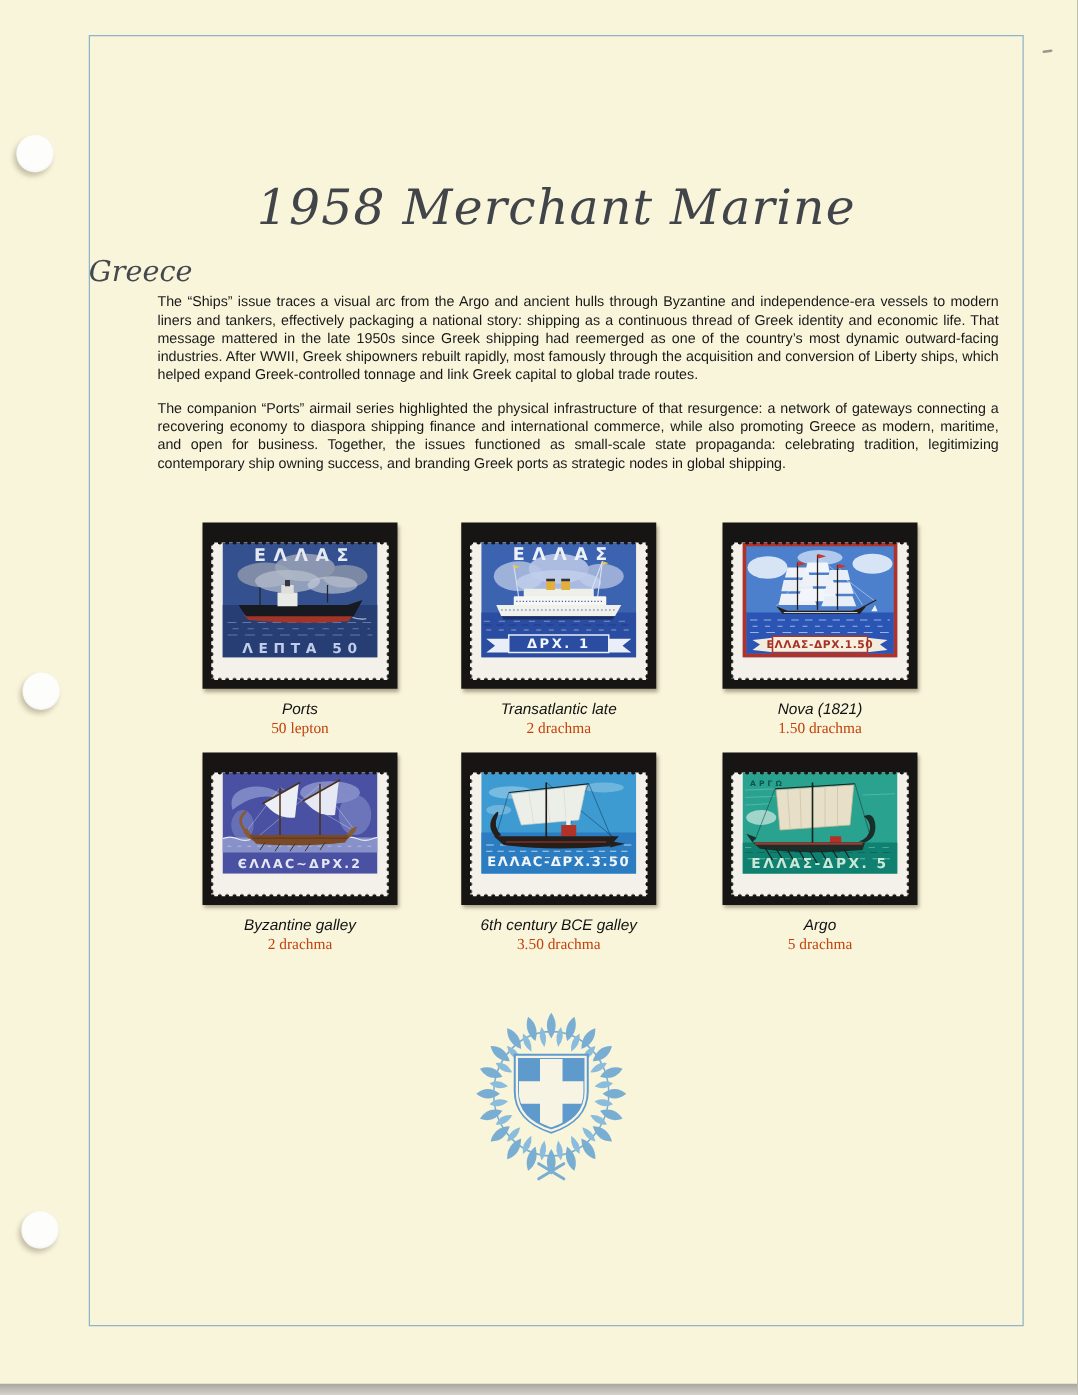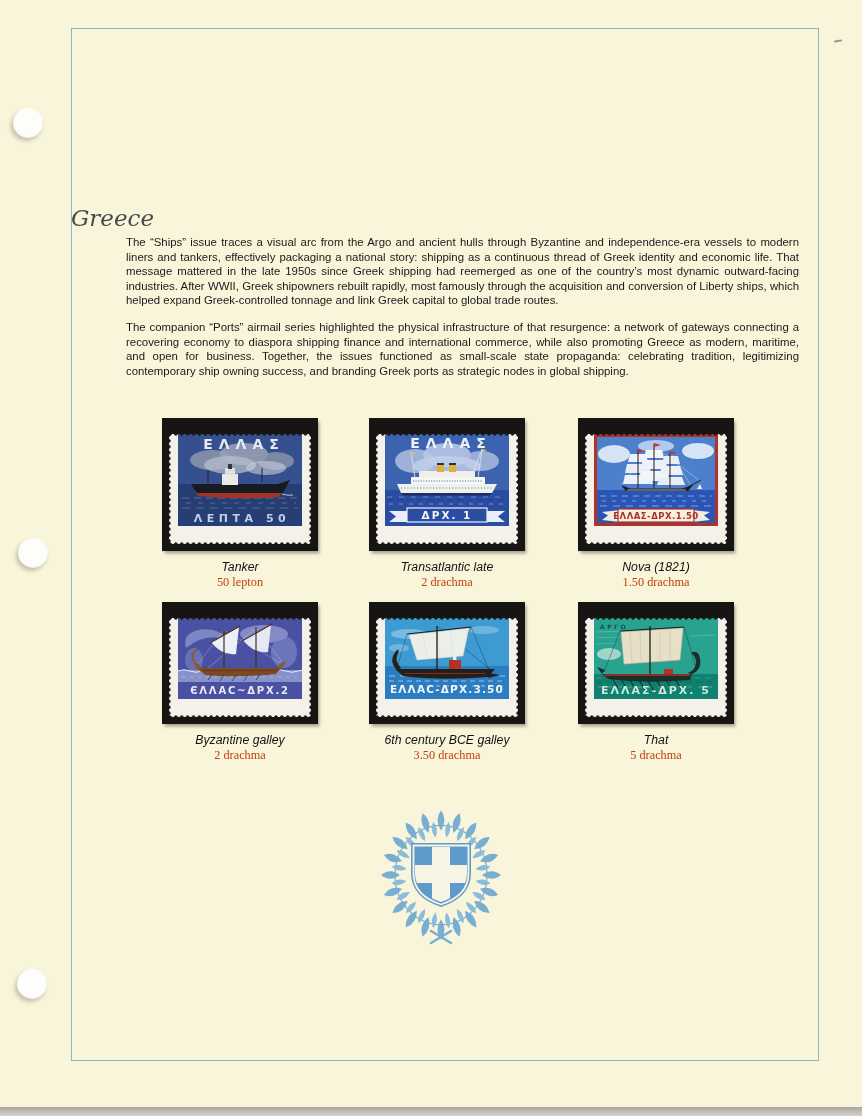--- a/index.html
+++ b/index.html
@@ -47,20 +47,21 @@
 <body>
 
 <div class="page">
   <div class="frame"></div>
   <div class="hole" style="left:13px;top:108px;"></div>
   <div class="hole" style="left:18px;top:538px;"></div>
   <div class="hole" style="left:17px;top:969px;"></div>
   <div class="pencil"></div>
 
   <div class="content">
+    <div class="title">1958 Merchant Marine</div>
     <div class="subtitle">Greece</div>
 
     <div class="textblock">
       <p>The “Ships” issue traces a visual arc from the Argo and ancient hulls through Byzantine and independence-era vessels to modern liners and tankers, effectively packaging a national story: shipping as a continuous thread of Greek identity and economic life. That message mattered in the late 1950s since Greek shipping had reemerged as one of the country’s most dynamic outward-facing industries. After WWII, Greek shipowners rebuilt rapidly, most famously through the acquisition and conversion of Liberty ships, which helped expand Greek-controlled tonnage and link Greek capital to global trade routes.</p>
       <p>The companion “Ports” airmail series highlighted the physical infrastructure of that resurgence: a network of gateways connecting a recovering economy to diaspora shipping finance and international commerce, while also promoting Greece as modern, maritime, and open for business. Together, the issues functioned as small-scale state propaganda: celebrating tradition, legitimizing contemporary ship owning success, and branding Greek ports as strategic nodes in global shipping.</p>
     </div>
 
     <div class="cell" style="left:69px;top:390px;">
       <div class="mount">
         <div class="paper r1">
@@ -85,21 +86,21 @@
             <g stroke="#20242c" stroke-width="1">
               <line x1="30" y1="50" x2="30" y2="36"></line>
                 <line x1="84" y1="48" x2="84" y2="34"></line>
             </g>
             <path d="M104,60 q7,2 11,1" stroke="#dfe6f4" stroke-width="1" fill="none" opacity=".8"></path>
             <text class="stamp-text" x="66" y="15" text-anchor="middle" font-size="14" letter-spacing="6" fill="#e4e9f2">ΕΛΛΑΣ</text>
             <text class="stamp-text" x="64" y="88" text-anchor="middle" font-size="11" letter-spacing="4.5" fill="#bfcdea">ΛΕΠΤΑ 50</text>
           </svg>
         </div>
       </div>
-      <div class="cap-name">Tanker</div>
+      <div class="cap-name">Ports</div>
       <div class="cap-denom">50 lepton</div>
     </div>
 
     <div class="cell" style="left:276px;top:390px;">
       <div class="mount">
         <div class="paper r1">
           <svg class="art" width="124" height="92" viewBox="0 0 124 92">
             <rect width="124" height="92" fill="#3c63b0"></rect>
             <ellipse cx="30" cy="27" rx="20" ry="12" fill="#a9bade" opacity=".9"></ellipse>
             <ellipse cx="62" cy="21" rx="24" ry="12" fill="#b7c5e6" opacity=".9"></ellipse>
@@ -326,21 +327,21 @@
               <line x1="54" y1="63" x2="60" y2="73"></line>
                 <line x1="63" y1="63" x2="69" y2="73"></line>
               <line x1="72" y1="62" x2="78" y2="72"></line>
                 <line x1="81" y1="61" x2="87" y2="71"></line>
             </g>
             <text class="stamp-text" x="20" y="11" text-anchor="middle" font-size="6" letter-spacing="2.5" fill="#0c5448">ΑΡΓΩ</text>
             <text class="stamp-text" x="62" y="76" text-anchor="middle" font-size="11" letter-spacing="2" fill="#c8e8d8">ΕΛΛΑΣ-ΔΡΧ. 5</text>
           </svg>
         </div>
       </div>
-      <div class="cap-name">That</div>
+      <div class="cap-name">Argo</div>
       <div class="cap-denom">5 drachma</div>
     </div>
 
     <svg class="emblem" width="140" height="162" viewBox="0 0 140 162">
       <defs>
         <path id="lf" d="M0,-60 Q7,-51 0,-41 Q-7,-51 0,-60 Z"></path>
         <path id="lf2" d="M0,-50 Q5,-43 0,-35 Q-5,-43 0,-50 Z"></path>
         <clipPath id="shieldClip">
             <path d="M44,56 h52 v26 q0,20 -26,29 q-26,-9 -26,-29 Z"></path>
           </clipPath>

